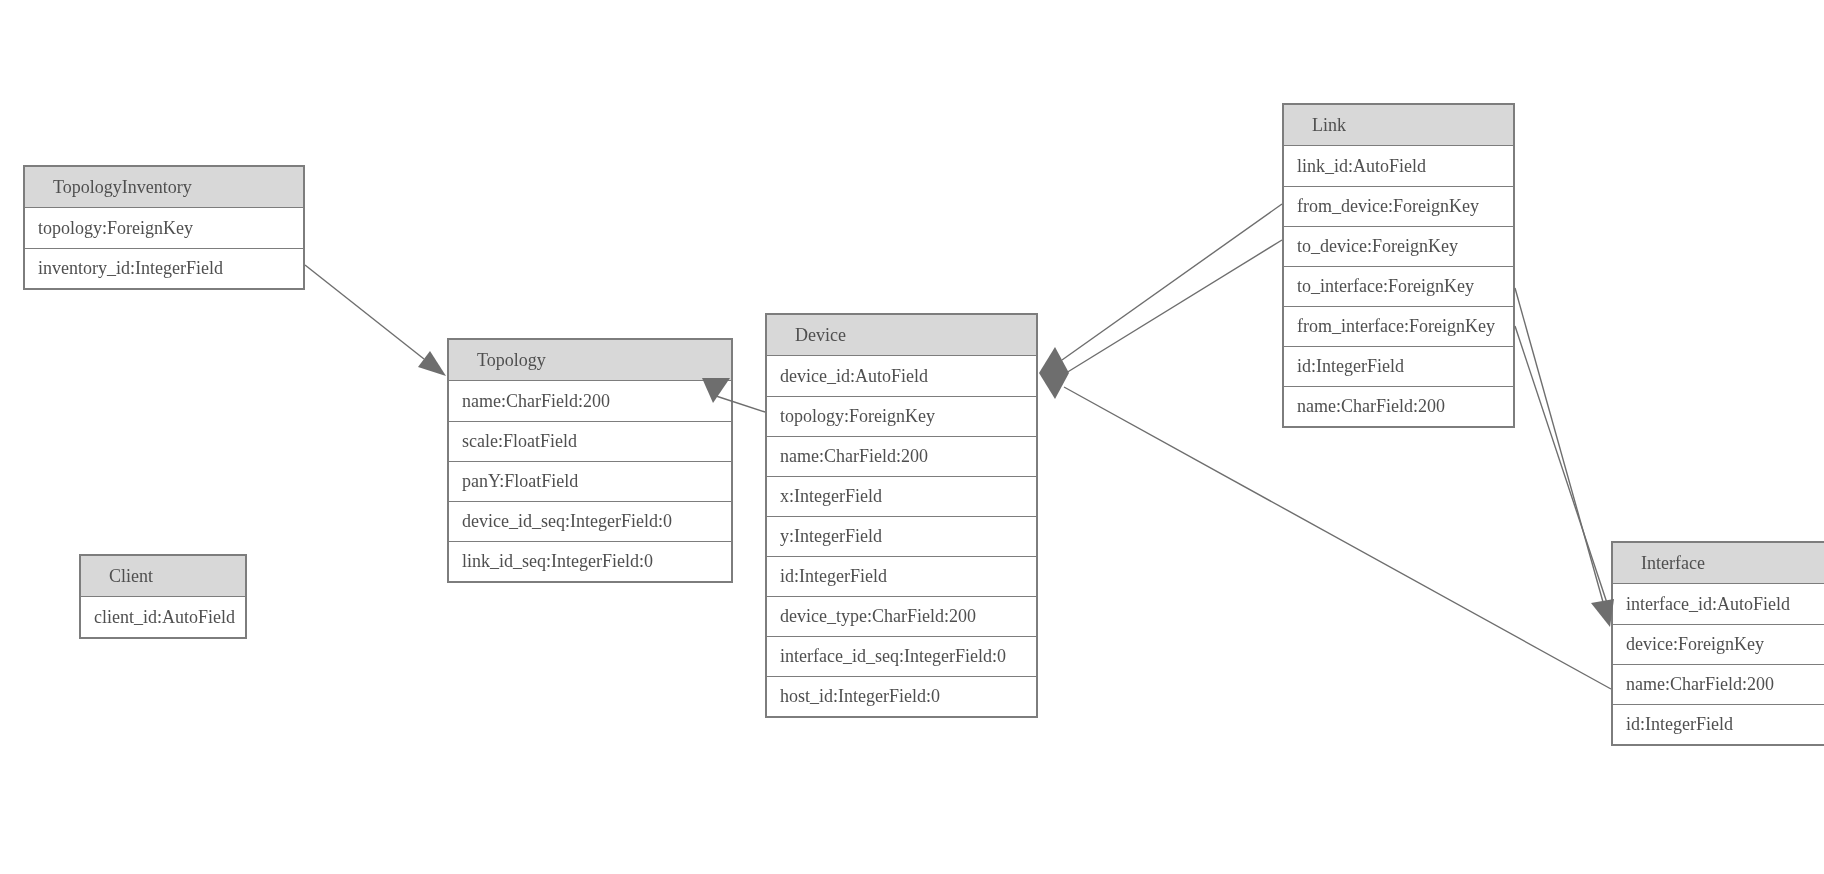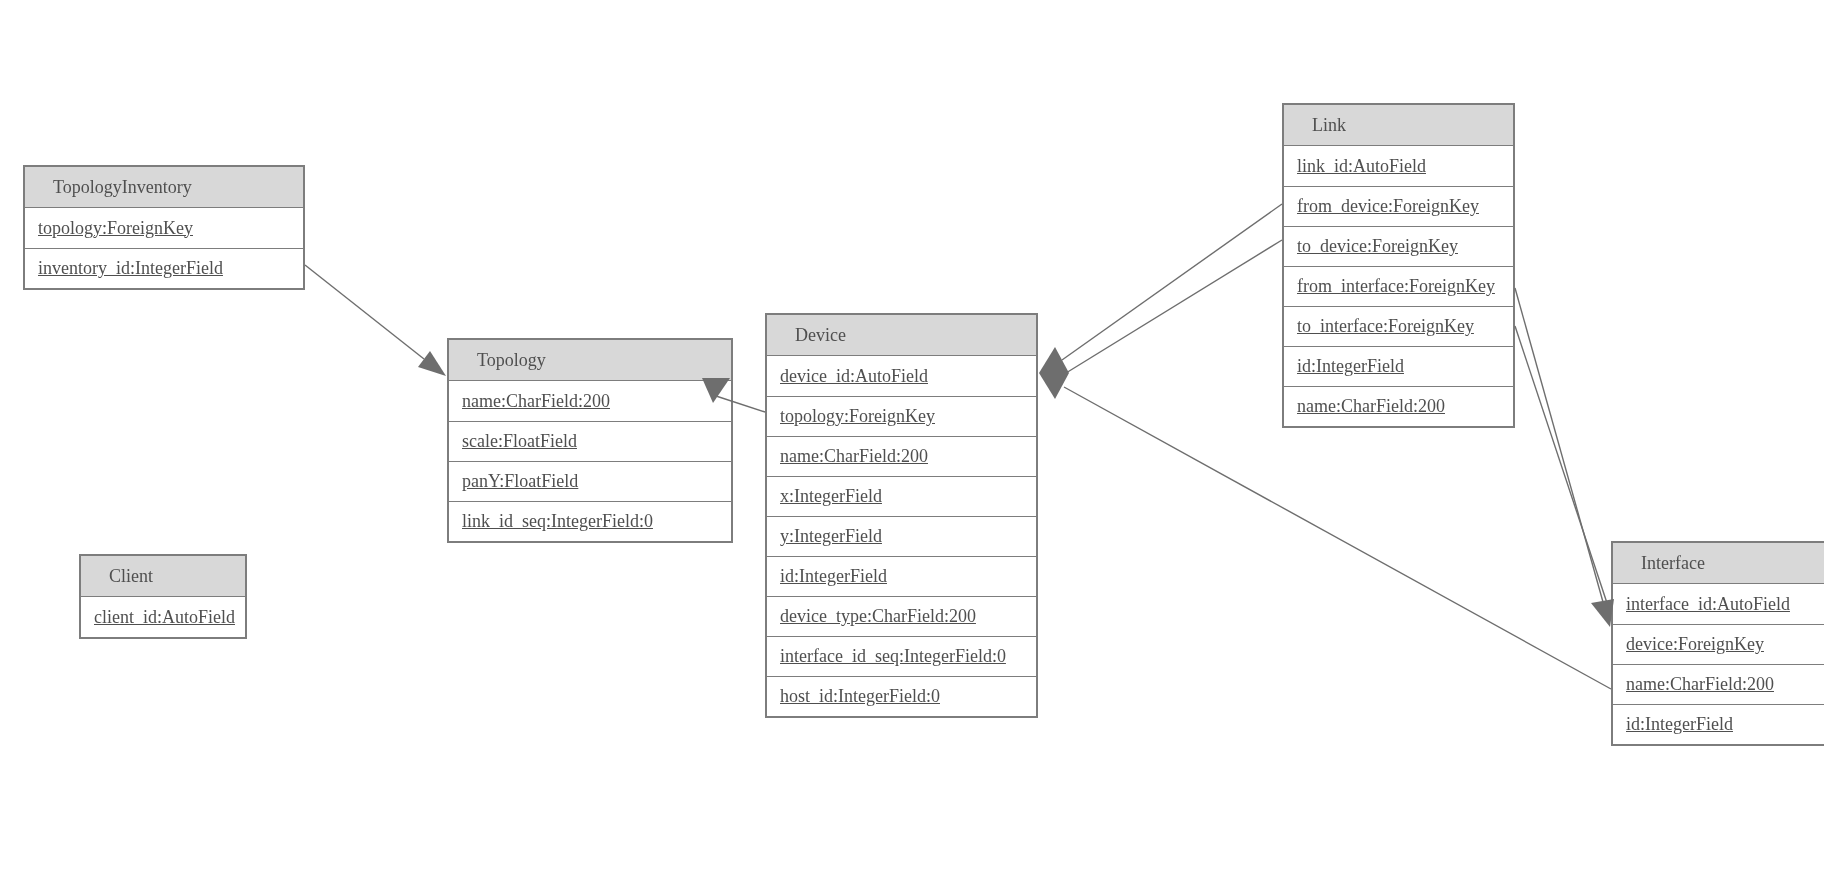--- a/index.html
+++ b/index.html
@@ -32,21 +32,20 @@
     display:flex;align-items:center;
     padding:0 28px;
     box-sizing:border-box;
   }
   .entity .row{
     height:40px;
     display:flex;align-items:center;
     padding:12px 13px;
     box-sizing:border-box;
     white-space:nowrap;
-    text-decoration:underline;
   }
   .entity .row + .row{border-top:1px solid var(--border);}
   #relations{
     position:absolute;left:0;top:0;z-index:2;
     pointer-events:none;
   }
   #relations line{stroke:var(--line);stroke-width:1.4;}
   #relations polygon{fill:var(--line);stroke:none;}
 </style>
 </head>
@@ -78,20 +77,21 @@
   <div class="hdr">TopologyInventory</div>
   <div class="row">topology:ForeignKey</div>
   <div class="row">inventory_id:IntegerField</div>
 </div>
 
 <div class="entity" style="left:447px;top:318px;width:286px;margin-top:20px;">
   <div class="hdr">Topology</div>
   <div class="row">name:CharField:200</div>
   <div class="row">scale:FloatField</div>
   <div class="row">panY:FloatField</div>
+  <div class="row">device_id_seq:IntegerField:0</div>
   <div class="row">link_id_seq:IntegerField:0</div>
 </div>
 
 <div class="entity" style="left:79px;top:526px;width:168px;margin-top:28px;">
   <div class="hdr">Client</div>
   <div class="row">client_id:AutoField</div>
 </div>
 
 <div class="entity" style="left:765px;top:313px;width:273px;">
   <div class="hdr">Device</div>
@@ -104,22 +104,22 @@
   <div class="row">device_type:CharField:200</div>
   <div class="row">interface_id_seq:IntegerField:0</div>
   <div class="row">host_id:IntegerField:0</div>
 </div>
 
 <div class="entity" style="left:1282px;top:103px;width:233px;">
   <div class="hdr">Link</div>
   <div class="row">link_id:AutoField</div>
   <div class="row">from_device:ForeignKey</div>
   <div class="row">to_device:ForeignKey</div>
+  <div class="row">to_interface:ForeignKey</div>
   <div class="row">from_interface:ForeignKey</div>
-  <div class="row">to_interface:ForeignKey</div>
   <div class="row">id:IntegerField</div>
   <div class="row">name:CharField:200</div>
 </div>
 
 <div class="entity" style="left:1611px;top:541px;width:226px;">
   <div class="hdr">Interface</div>
   <div class="row">interface_id:AutoField</div>
   <div class="row">device:ForeignKey</div>
   <div class="row">name:CharField:200</div>
   <div class="row">id:IntegerField</div>

